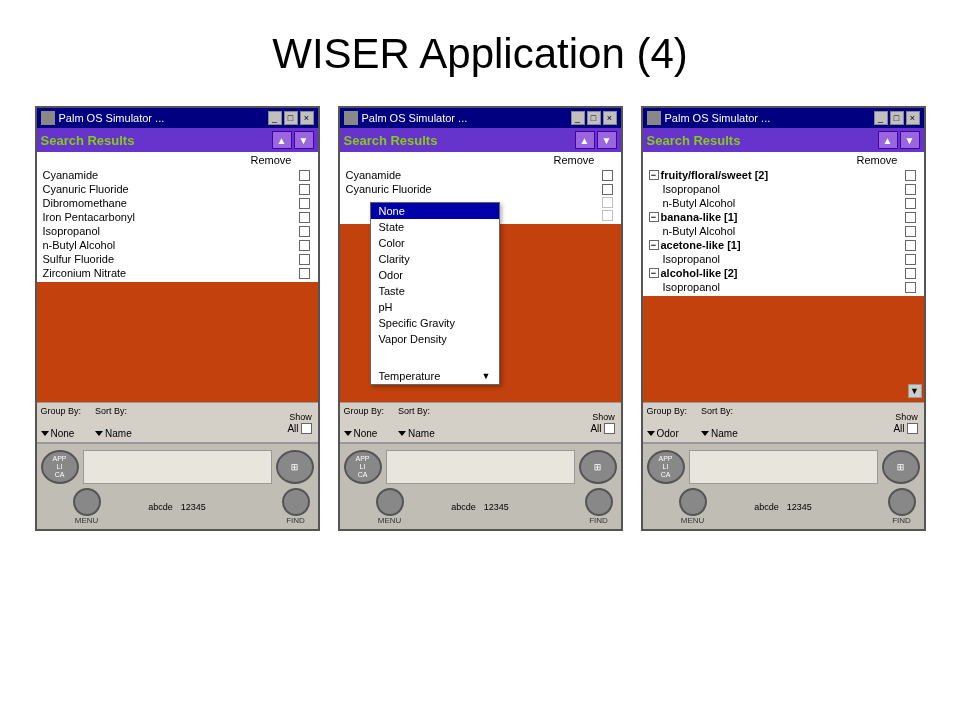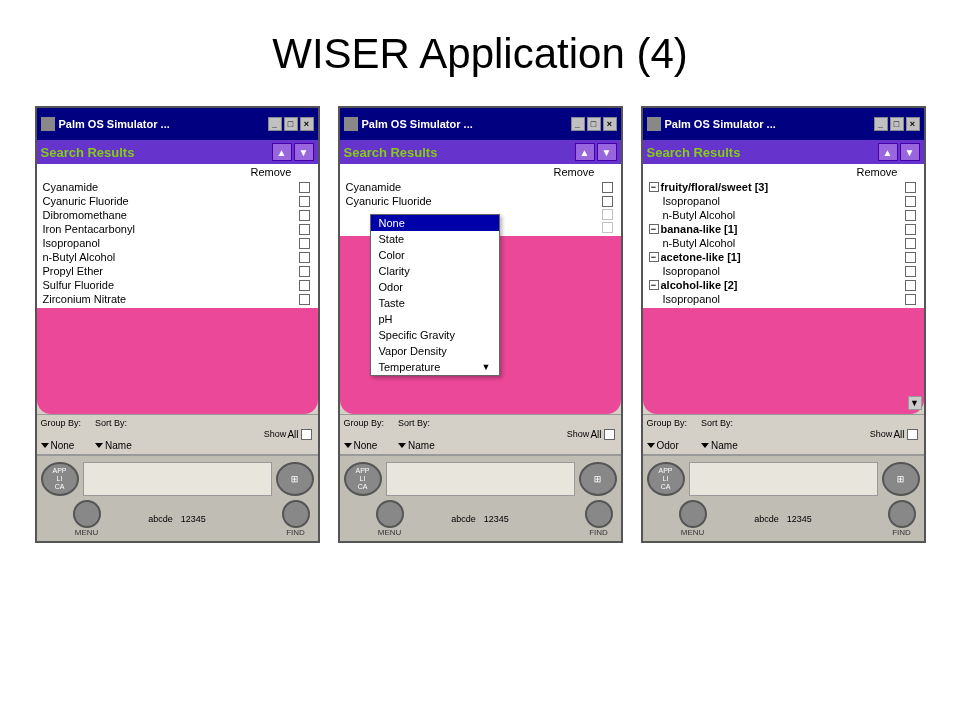--- a/index.html
+++ b/index.html
@@ -40,22 +40,21 @@
     }
 
     .sim-titlebar {
       background: #000080;
       color: #fff;
       display: flex;
       align-items: center;
       justify-content: space-between;
       padding: 10px 4px;
       font-size: 11px;
-      height: 32px;
-      font-weight: bold;
+      height: 20px;
     }
 
     .sim-titlebar-left {
       display: flex;
       align-items: center;
       gap: 4px;
     }
 
     .sim-titlebar-icon {
       width: 14px;
@@ -111,24 +110,23 @@
       display: flex;
       align-items: center;
       justify-content: center;
       cursor: pointer;
       color: #fff;
       font-size: 10px;
     }
 
     
     .sim-content {
-      background: #ec4899;
+      background: #c2410c;
       position: relative;
       min-height: 250px;
-      border-radius: 14px;
     }
 
     .remove-label {
       text-align: right;
       padding: 2px 26px 0 0;
       font-size: 11px;
       color: #000;
       background: #fff;
     }
 
@@ -192,21 +190,22 @@
       width: 0;
       height: 0;
       border-left: 4px solid transparent;
       border-right: 4px solid transparent;
       border-top: 5px solid #000;
       display: inline-block;
     }
 
     .show-all-box {
       display: flex;
-      flex-direction: row;
+      flex-direction: column;
+      align-items: center;
       gap: 1px;
       margin-left: auto;
     }
 
     .show-all-label {
       font-size: 9px;
     }
 
     
     .sim-bottom {
@@ -386,24 +385,20 @@
           </div>
         <div class="chemical-item">
             <span class="chemical-name">Isopropanol</span>
             <span class="check-box"></span>
           </div>
         <div class="chemical-item">
             <span class="chemical-name">n-Butyl Alcohol</span>
             <span class="check-box"></span>
           </div>
         <div class="chemical-item">
-            <span class="chemical-name">Propyl Ether</span>
-            <span class="check-box"></span>
-          </div>
-        <div class="chemical-item">
             <span class="chemical-name">Sulfur Fluoride</span>
             <span class="check-box"></span>
           </div>
         <div class="chemical-item">
             <span class="chemical-name">Zirconium Nitrate</span>
             <span class="check-box"></span>
           </div>
       </div>
     </div>
 
@@ -501,21 +496,21 @@
       <div class="dropdown-menu">
         <div class="dropdown-menu-item selected">None</div>
         <div class="dropdown-menu-item">State</div>
         <div class="dropdown-menu-item">Color</div>
         <div class="dropdown-menu-item">Clarity</div>
         <div class="dropdown-menu-item">Odor</div>
         <div class="dropdown-menu-item">Taste</div>
         <div class="dropdown-menu-item">pH</div>
         <div class="dropdown-menu-item">Specific Gravity</div>
         <div class="dropdown-menu-item">Vapor Density</div>
-        <div class="dropdown-menu-item" style="display:flex;align-items:center;justify-content:space-between;">
+        <div class="dropdown-menu-item" style="display:flex;align-items:center;justify-content:space-between;margin-top:21px;">
           <span>Temperature</span>
           <span style="font-size:9px;">▼</span>
         </div>
       </div>
     </div>
 
     <div class="sim-controls">
       <div class="ctrl-group">
         <span class="ctrl-label">Group By:</span>
         <div class="ctrl-dropdown">
@@ -584,21 +579,21 @@
         <div class="sim-nav-btn">▼</div>
       </div>
     </div>
 
     <div class="sim-content" style="position:relative;">
       <div class="remove-label">Remove</div>
       <div class="chemical-list">
 
         <div class="group-header">
           <span class="minus-btn">−</span>
-          <span>fruity/floral/sweet [3]</span>
+          <span>fruity/floral/sweet [2]</span>
           <span class="check-box" style="margin-left:auto;"></span>
         </div>
         <div class="chemical-item" style="padding-left:16px;">
           <span class="chemical-name">Isopropanol</span>
           <span class="check-box"></span>
         </div>
         <div class="chemical-item" style="padding-left:16px;">
           <span class="chemical-name">n-Butyl Alcohol</span>
           <span class="check-box"></span>
         </div>

